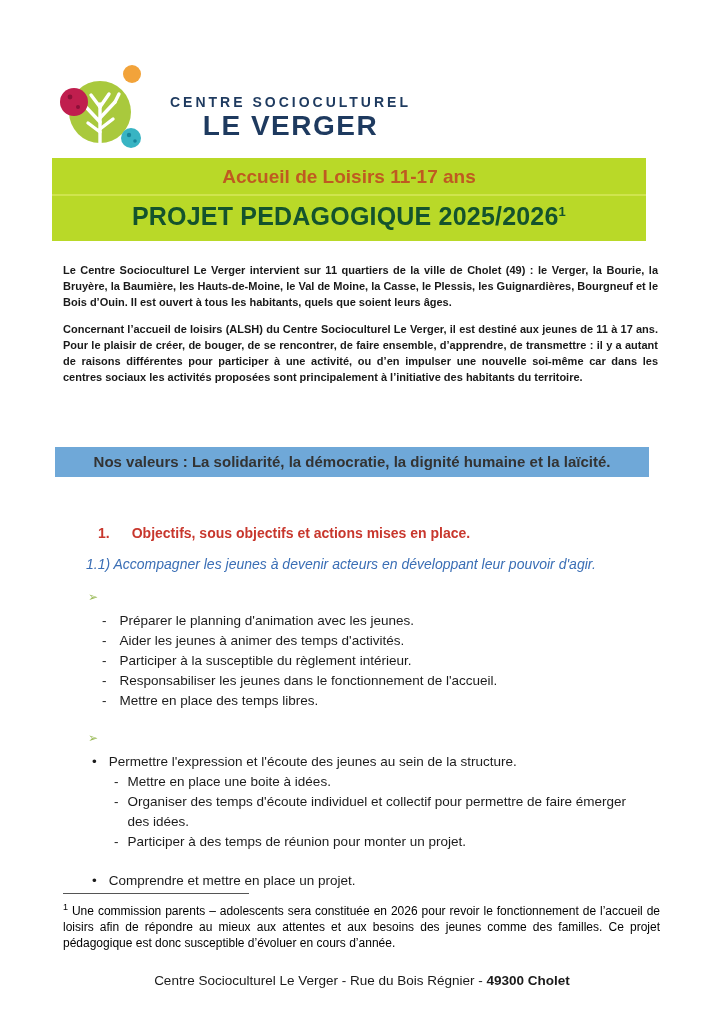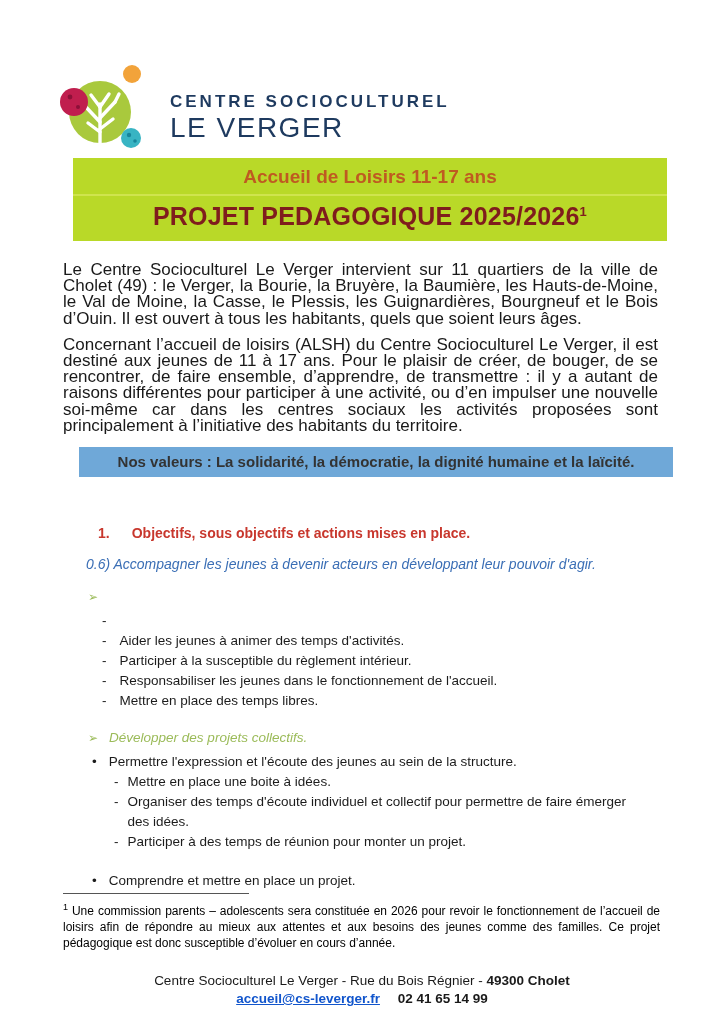--- a/index.html
+++ b/index.html
@@ -22,42 +22,42 @@
     width:724px;height:1024px;background:#ffffff;position:relative;overflow:hidden;
     font-family:"Liberation Sans",sans-serif;color:#1a1a1a;
     -webkit-font-smoothing:antialiased;
   }
   .abs{position:absolute;}
 
   
   .logo-row{top:62px;left:60px;display:flex;align-items:center;gap:14px;}
   .logo-mark{width:96px;height:92px;display:block;}
   .logo-text{display:flex;flex-direction:column;gap:2px;padding-top:18px;}
-  .logo-line1{font-size:17px;font-weight:bold;letter-spacing:3px;color:var(--brand-navy);}
-  .logo-line2{font-size:28px;font-weight:normal;letter-spacing:1.5px;color:var(--brand-navy);line-height:1;}
-
-  
-  .banner{top:158px;left:73px;width:594px;background:var(--banner-green);}
+  .logo-line1{font-size:14px;font-weight:bold;letter-spacing:3px;color:var(--brand-navy);}
+  .logo-line2{font-size:28px;font-weight:bold;letter-spacing:1.5px;color:var(--brand-navy);line-height:1;text-align:center;}
+
+  
+  .banner{top:158px;left:52px;width:594px;background:var(--banner-green);}
   .banner-subtitle{
     text-align:center;font-weight:bold;font-size:19px;color:var(--subtitle-rust);
     padding:8px 0 6px;border-bottom:2px solid var(--banner-divider);
   }
   .banner-title{
-    text-align:center;font-weight:bold;font-size:25px;color:#7f1d1d;
+    text-align:center;font-weight:bold;font-size:25px;color:#14532d;
     padding:6px 0 10px;letter-spacing:.2px;
   }
   .banner-title sup{font-size:13px;vertical-align:super;line-height:0;}
 
   
-  .intro{top:262px;left:63px;width:595px;font-weight:normal;font-size:17px;line-height:16.2px;text-align:justify;color:#191919;}
+  .intro{top:262px;left:63px;width:595px;font-weight:bold;font-size:11px;line-height:16.2px;text-align:justify;color:#191919;}
   .intro p{margin:0 0 10px 0;}
 
   
   .values{
-    top:447px;left:79px;width:594px;background:var(--values-blue);
+    top:447px;left:55px;width:594px;background:var(--values-blue);
     text-align:center;font-weight:bold;font-size:15px;color:#333333;padding:6px 0 7px;
   }
 
   
   .section-heading{top:525px;left:98px;display:flex;gap:22px;color:var(--heading-red);font-weight:bold;font-size:14px;}
   .subsection-heading{top:556px;left:86px;color:var(--subsection-blue);font-style:italic;font-size:14px;}
 
   
   .lists{top:587px;left:63px;width:572px;font-size:13.5px;color:#1c1c1c;}
   .arrow-row{display:flex;gap:11px;padding-left:25px;color:var(--bullet-green);line-height:20px;margin-bottom:4px;}
@@ -125,50 +125,50 @@
   <p>Concernant l’accueil de loisirs (ALSH) du Centre Socioculturel Le Verger, il est destiné aux jeunes de 11 à 17 ans. Pour le plaisir de créer, de bouger, de se rencontrer, de faire ensemble, d’apprendre, de transmettre : il y a autant de raisons différentes pour participer à une activité, ou d’en impulser une nouvelle soi-même car dans les centres sociaux les activités proposées sont principalement à l’initiative des habitants du territoire.</p>
 </div>
 
 <div class="abs values">Nos valeurs : La solidarité, la démocratie, la dignité humaine et la laïcité.</div>
 
 <div class="abs section-heading">
   <span>1.</span>
   <span>Objectifs, sous objectifs et actions mises en place.</span>
 </div>
 
-<div class="abs subsection-heading">0.6) Accompagner les jeunes à devenir acteurs en développant leur pouvoir d'agir.</div>
+<div class="abs subsection-heading">1.1) Accompagner les jeunes à devenir acteurs en développant leur pouvoir d'agir.</div>
 
 <div class="abs lists">
 
   <div class="arrow-row">
     <span class="marker">➢</span>
   </div>
   <div class="dash-row">
     <span>-</span>
+    <span>Préparer le planning d'animation avec les jeunes.</span>
   </div>
   <div class="dash-row">
     <span>-</span>
     <span>Aider les jeunes à animer des temps d'activités.</span>
   </div>
   <div class="dash-row">
     <span>-</span>
     <span>Participer à la susceptible du règlement intérieur.</span>
   </div>
   <div class="dash-row">
     <span>-</span>
     <span>Responsabiliser les jeunes dans le fonctionnement de l'accueil.</span>
   </div>
   <div class="dash-row">
     <span>-</span>
     <span>Mettre en place des temps libres.</span>
   </div>
 
   <div class="arrow-row italic group-gap">
     <span class="marker">➢</span>
-    <span class="label">Développer des projets collectifs.</span>
   </div>
   <div class="dot-row">
     <span>•</span>
     <span>Permettre l'expression et l'écoute des jeunes au sein de la structure.</span>
   </div>
   <div class="dash-row deep">
     <span>-</span>
     <span>Mettre en place une boite à idées.</span>
   </div>
   <div class="dash-row deep">
@@ -189,17 +189,13 @@
 <div class="abs footnote">
   <div class="footnote-rule"></div>
   <p class="footnote-text"><sup>1</sup> <span>Une commission parents – adolescents sera constituée en 2026 pour revoir le fonctionnement de l’accueil de loisirs afin de répondre au mieux aux attentes et aux besoins des jeunes comme des familles. Ce projet pédagogique est donc susceptible d’évoluer en cours d’année.</span></p>
 </div>
 
 <div class="abs footer">
   <div class="footer-line1">
     <span>Centre Socioculturel Le Verger - Rue du Bois Régnier -</span>
     <span class="footer-city">49300 Cholet</span>
   </div>
-  <div class="footer-line2">
-    <a href="#" class="footer-email">accueil@cs-leverger.fr</a>
-    <span class="footer-phone">02 41 65 14 99</span>
-  </div>
 </div>
 
 </body></html>

